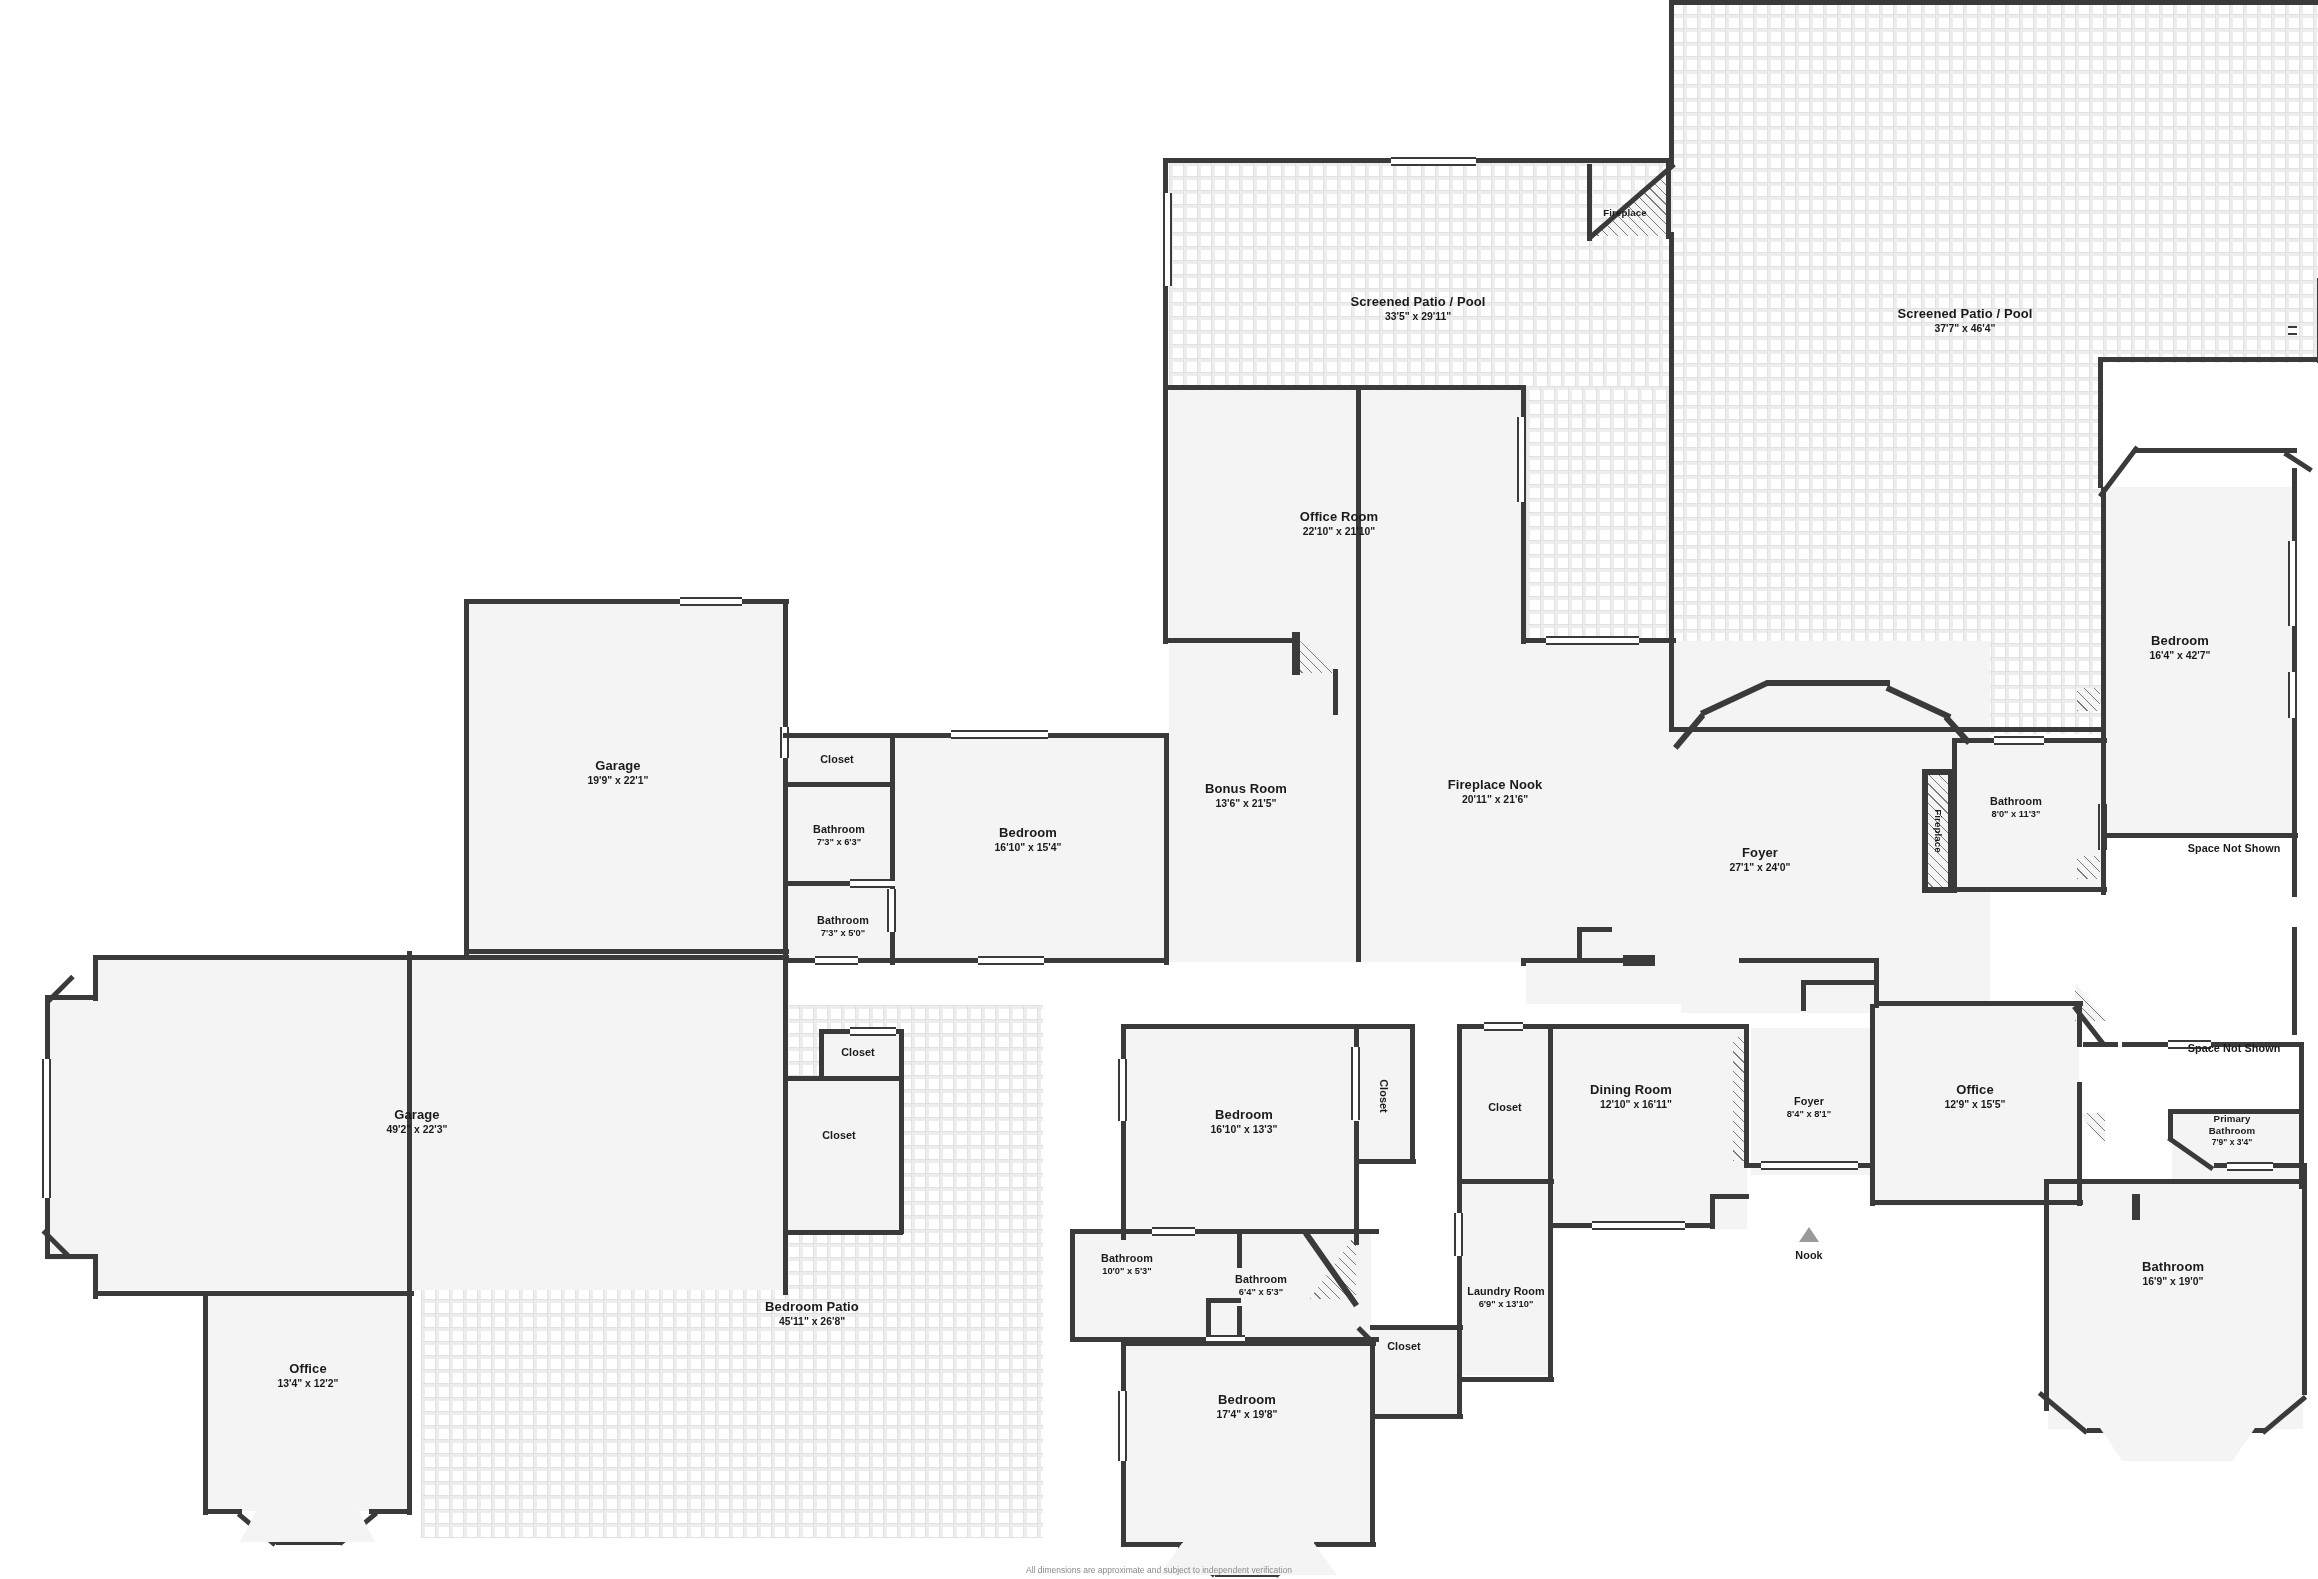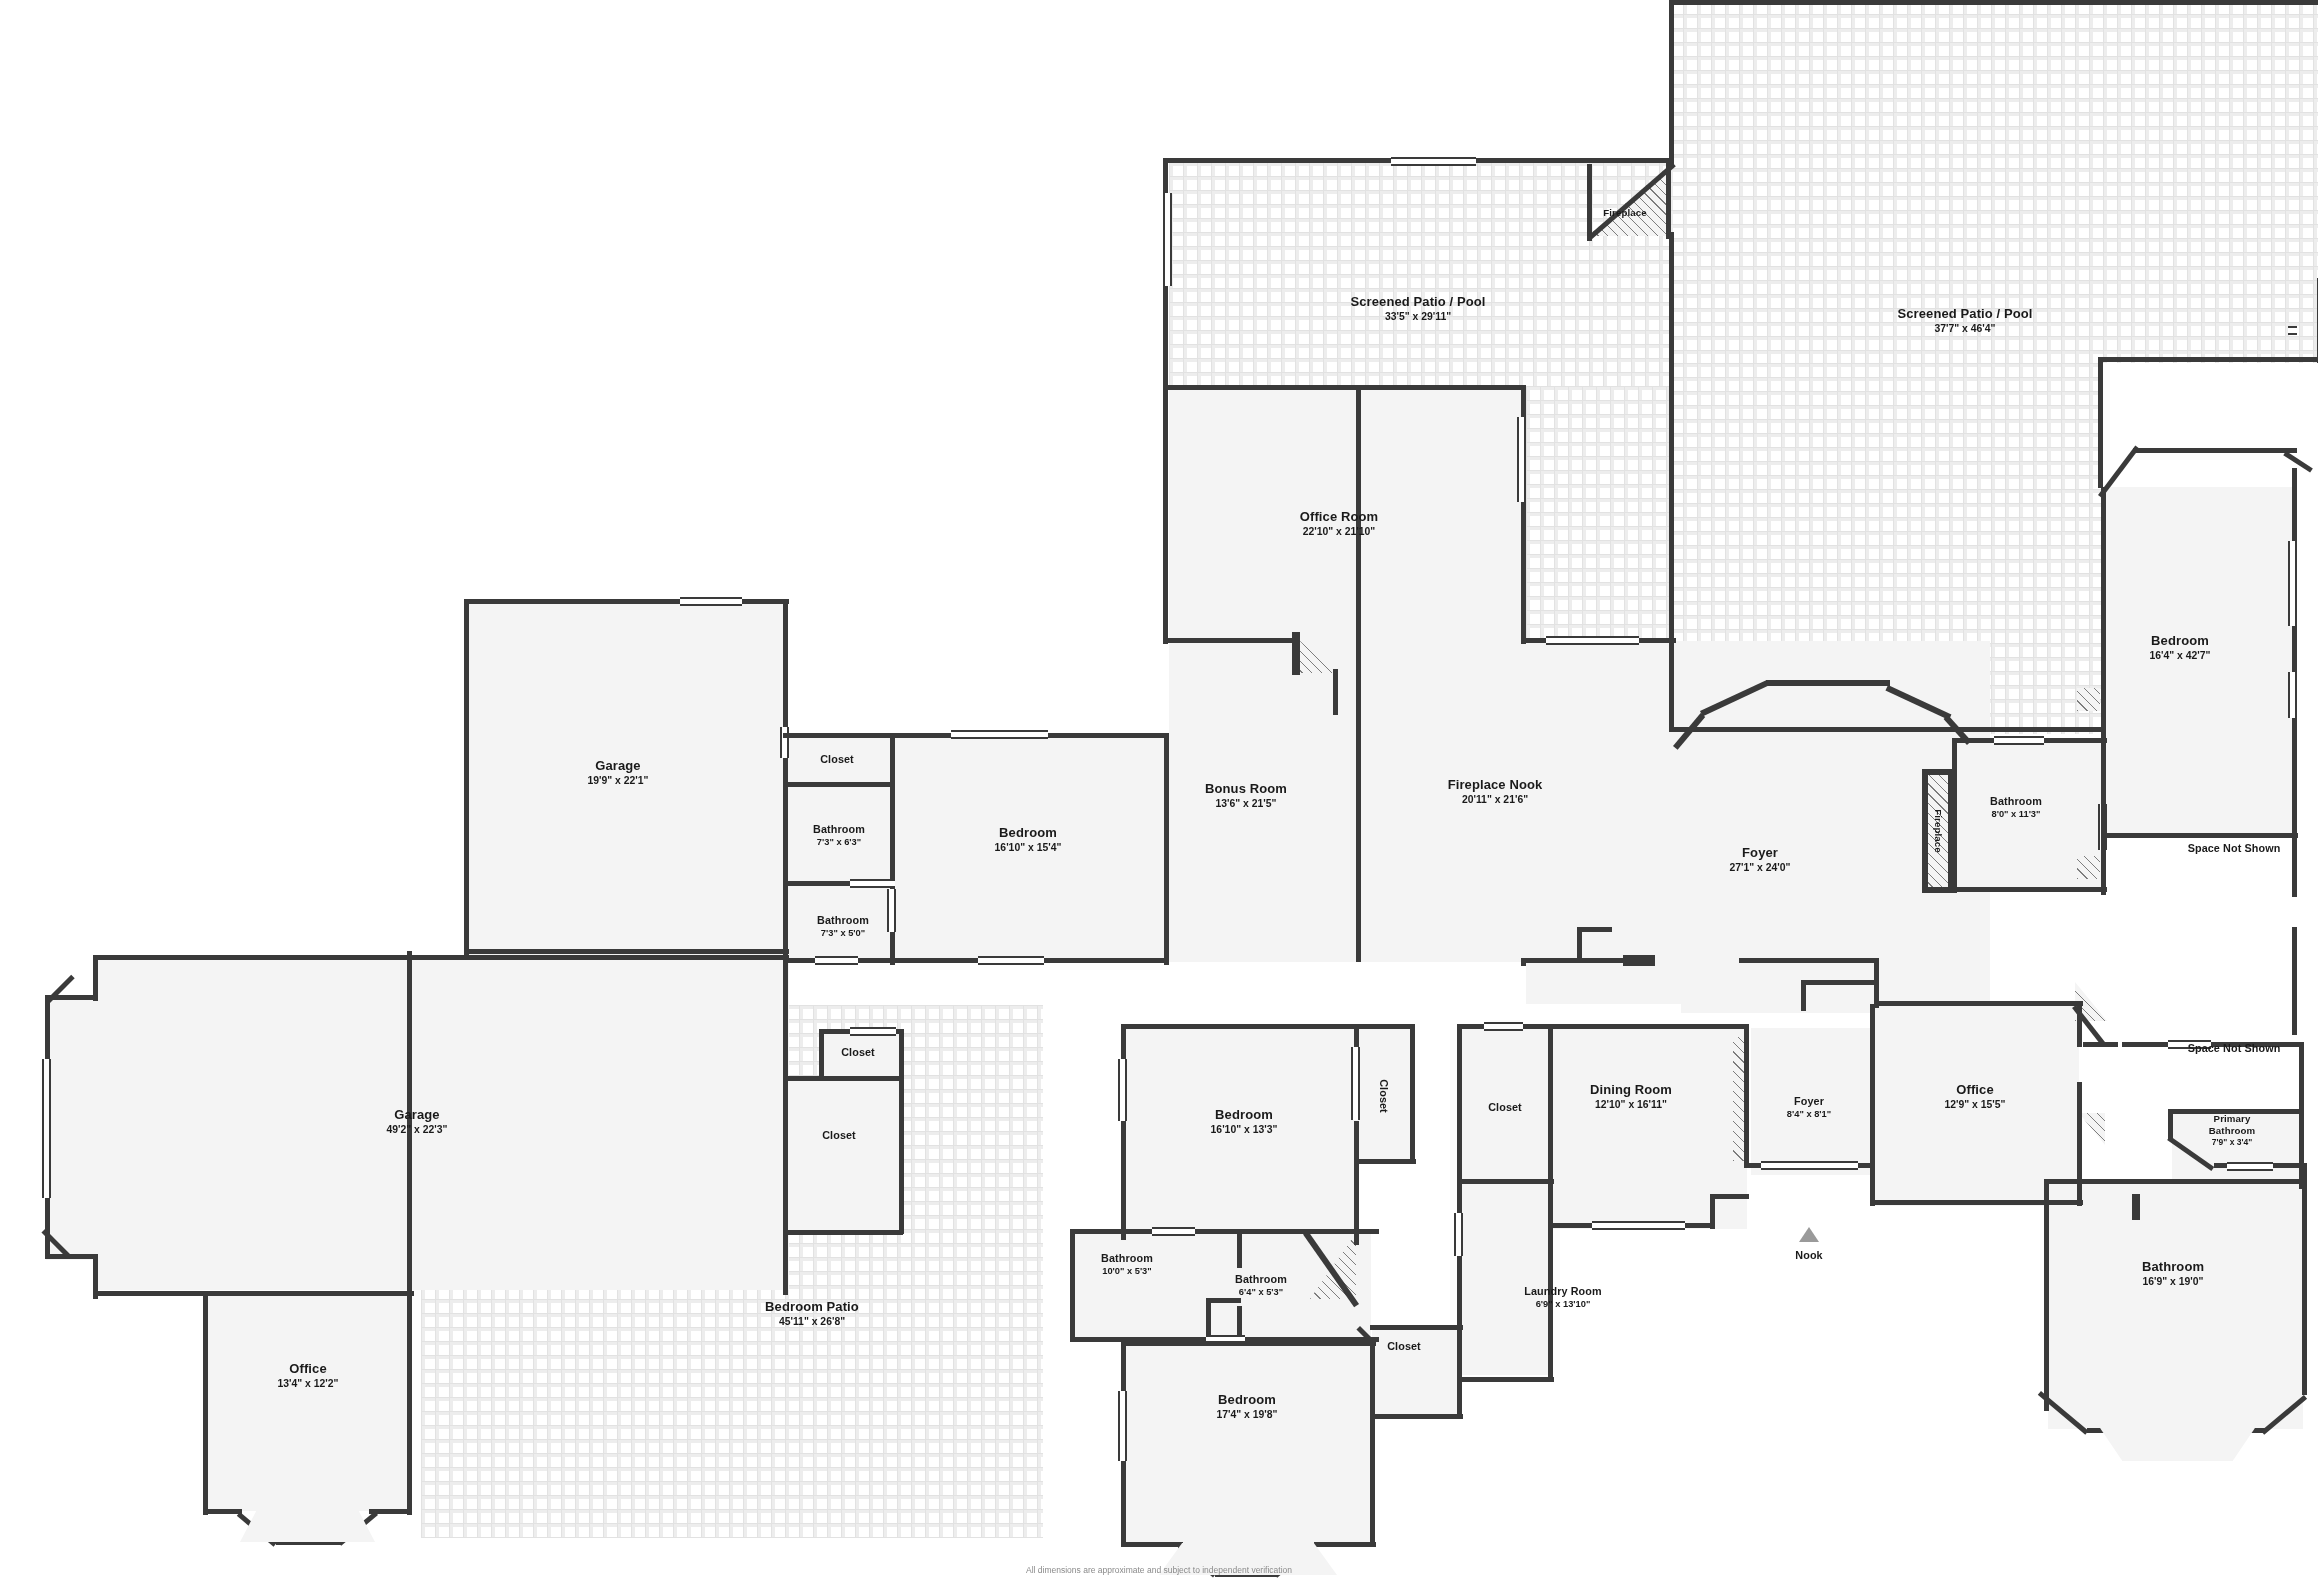--- a/index.html
+++ b/index.html
@@ -337,25 +337,25 @@
     <div class="d">20'11" x 21'6"</div>
   </div>
   <div class="lbl" style="left:1760px;top:860px;">
     <div class="n">Foyer</div>
     <div class="d">27'1" x 24'0"</div>
   </div>
   <div class="lbl sm" style="left:1809px;top:1108px;">
     <div class="n">Foyer</div>
     <div class="d">8'4" x 8'1"</div>
   </div>
-  <div class="lbl" style="left:1631px;top:1097px;">
+  <div class="lbl" style="left:1631px;top:1097px;text-align:right;">
     <div class="n">Dining Room</div>
     <div class="d">12'10" x 16'11"</div>
   </div>
-  <div class="lbl sm" style="left:1563px;top:1298px;">
+  <div class="lbl sm" style="left:1506px;top:1298px;">
     <div class="n">Laundry Room</div>
     <div class="d">6'9" x 13'10"</div>
   </div>
   <div class="lbl" style="left:618px;top:773px;">
     <div class="n">Garage</div>
     <div class="d">19'9" x 22'1"</div>
   </div>
   <div class="lbl" style="left:417px;top:1122px;">
     <div class="n">Garage</div>
     <div class="d">49'2" x 22'3"</div>

